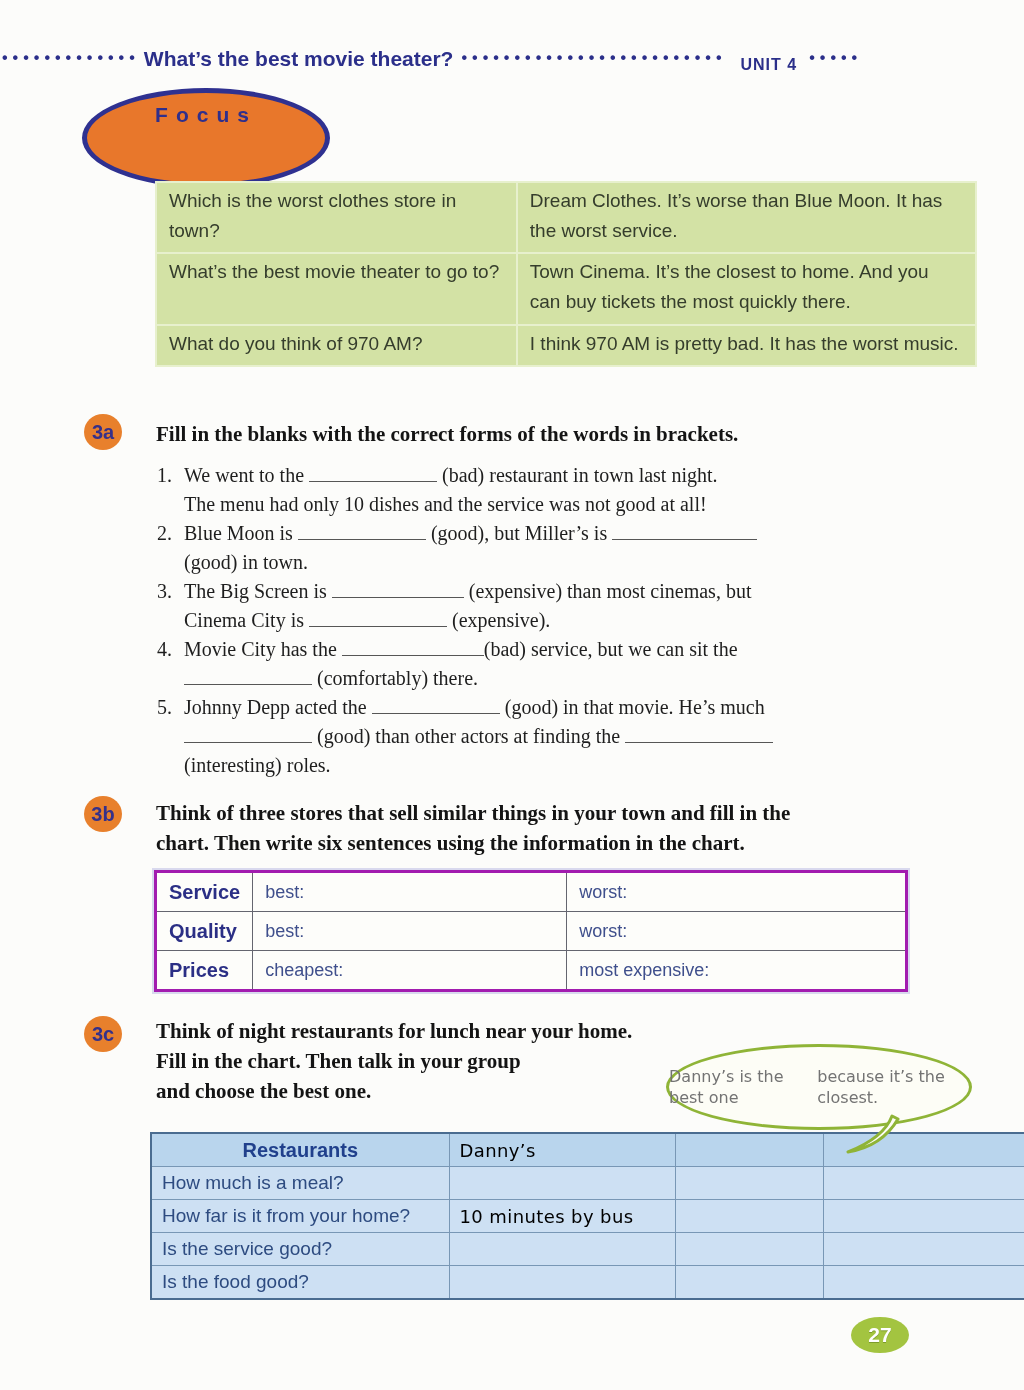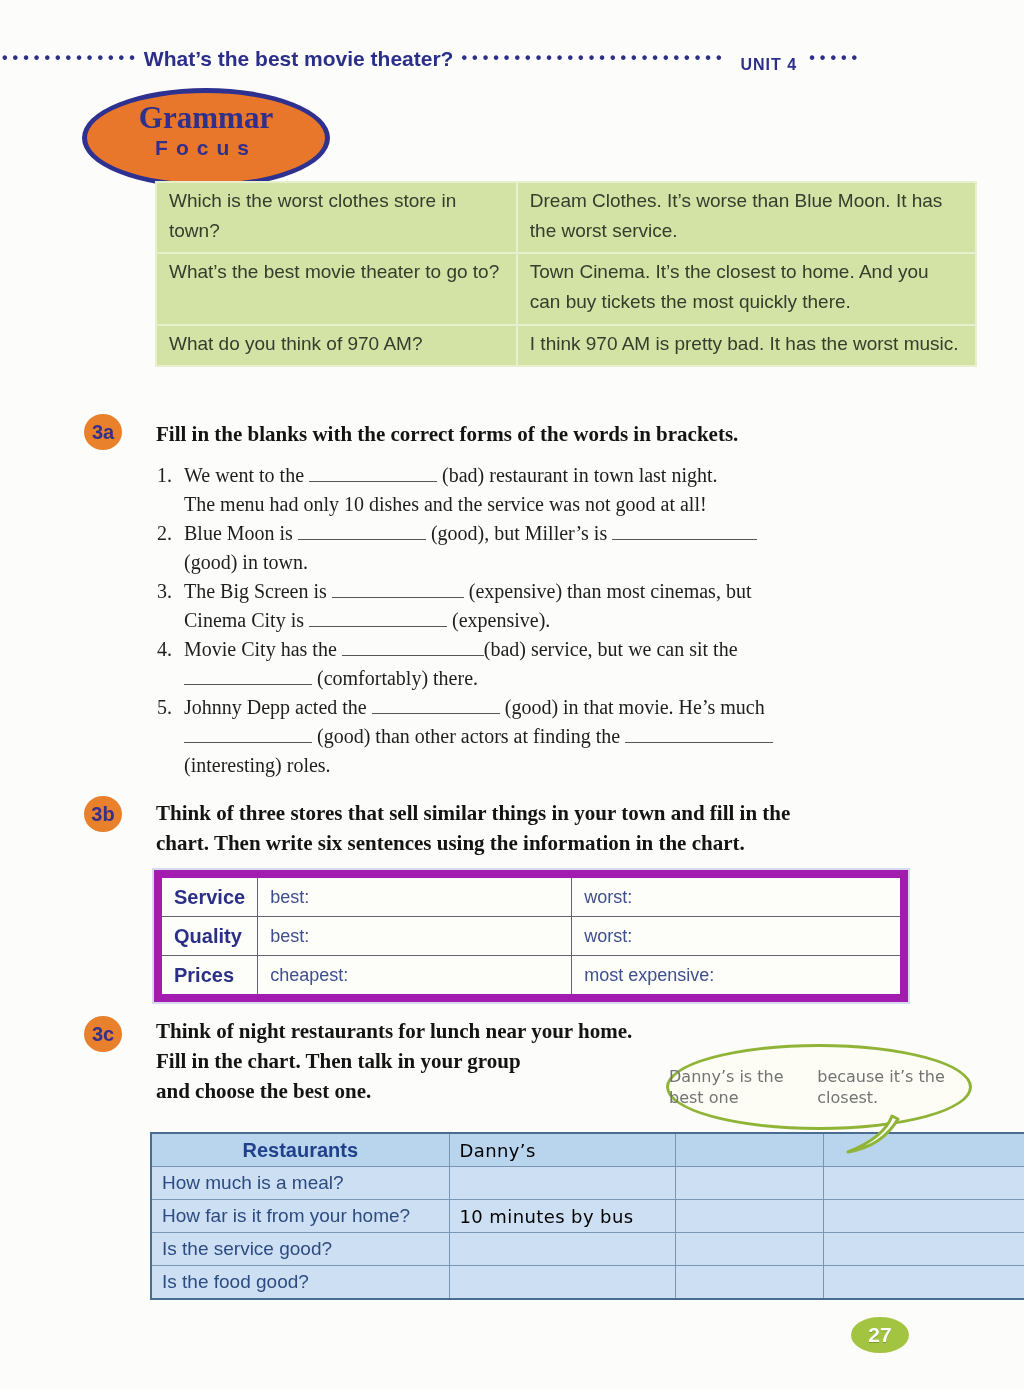--- a/index.html
+++ b/index.html
@@ -39,21 +39,21 @@
   .items{position:absolute;left:157px;top:461px;width:778px;font-family:"Liberation Serif",serif;
          font-size:20px;color:#1e1e1e;}
   .item{display:flex;}
   .item .no{flex:0 0 27px;line-height:29px;}
   .ibody{flex:1;}
   .iline{line-height:29px;}
   .blank{display:inline-block;border-bottom:1.6px solid #565656;height:15px;vertical-align:baseline;}
 
   
   .chart3b{position:absolute;left:154px;top:870px;width:754px;border-collapse:collapse;background:#fdfdfa;
-           border:8px solid #a21caf;box-shadow:0 0 0 2px #d9d9ee;}
+           border:3px solid #a21caf;box-shadow:0 0 0 2px #d9d9ee;}
   .chart3b td{border:1px solid #64656f;height:38px;padding:0 12px;}
   .chart3b td.lab{font-weight:bold;color:#2b2f85;font-size:20px;}
   .chart3b td.val{color:#3f4f8c;font-size:18px;}
 
   
   .bubble{position:absolute;left:666px;top:1044px;width:300px;height:80px;border:3px solid #8fb437;
           border-radius:50%;background:#fdfdf6;display:flex;flex-direction:row;align-items:center;
           justify-content:center;font-family:"DejaVu Sans",sans-serif;font-size:16px;color:#737373;
           line-height:21px;z-index:5;}
   .tail{position:absolute;left:846px;top:1114px;z-index:6;}
@@ -79,21 +79,20 @@
 
   <header class="topbar">
     <span class="dots">•••••••••••••</span>
     <span class="htitle">What’s the best movie theater?</span>
     <span class="dots">•••••••••••••••••••••••••</span>
     <span class="hunit">UNIT 4</span>
     <span class="dots">•••••</span>
   </header>
 
   <div class="gf-oval">
-    <div class="gf1">Grammar</div>
     <div class="gf2">Focus</div>
   </div>
 
   <table class="gram">
     <tbody id="gram-body">
         <tr>
           <td class="q">Which is the worst clothes store in town?</td>
           <td class="a">Dream Clothes. It’s worse than Blue Moon. It has the worst service.</td>
         </tr>
         <tr>

